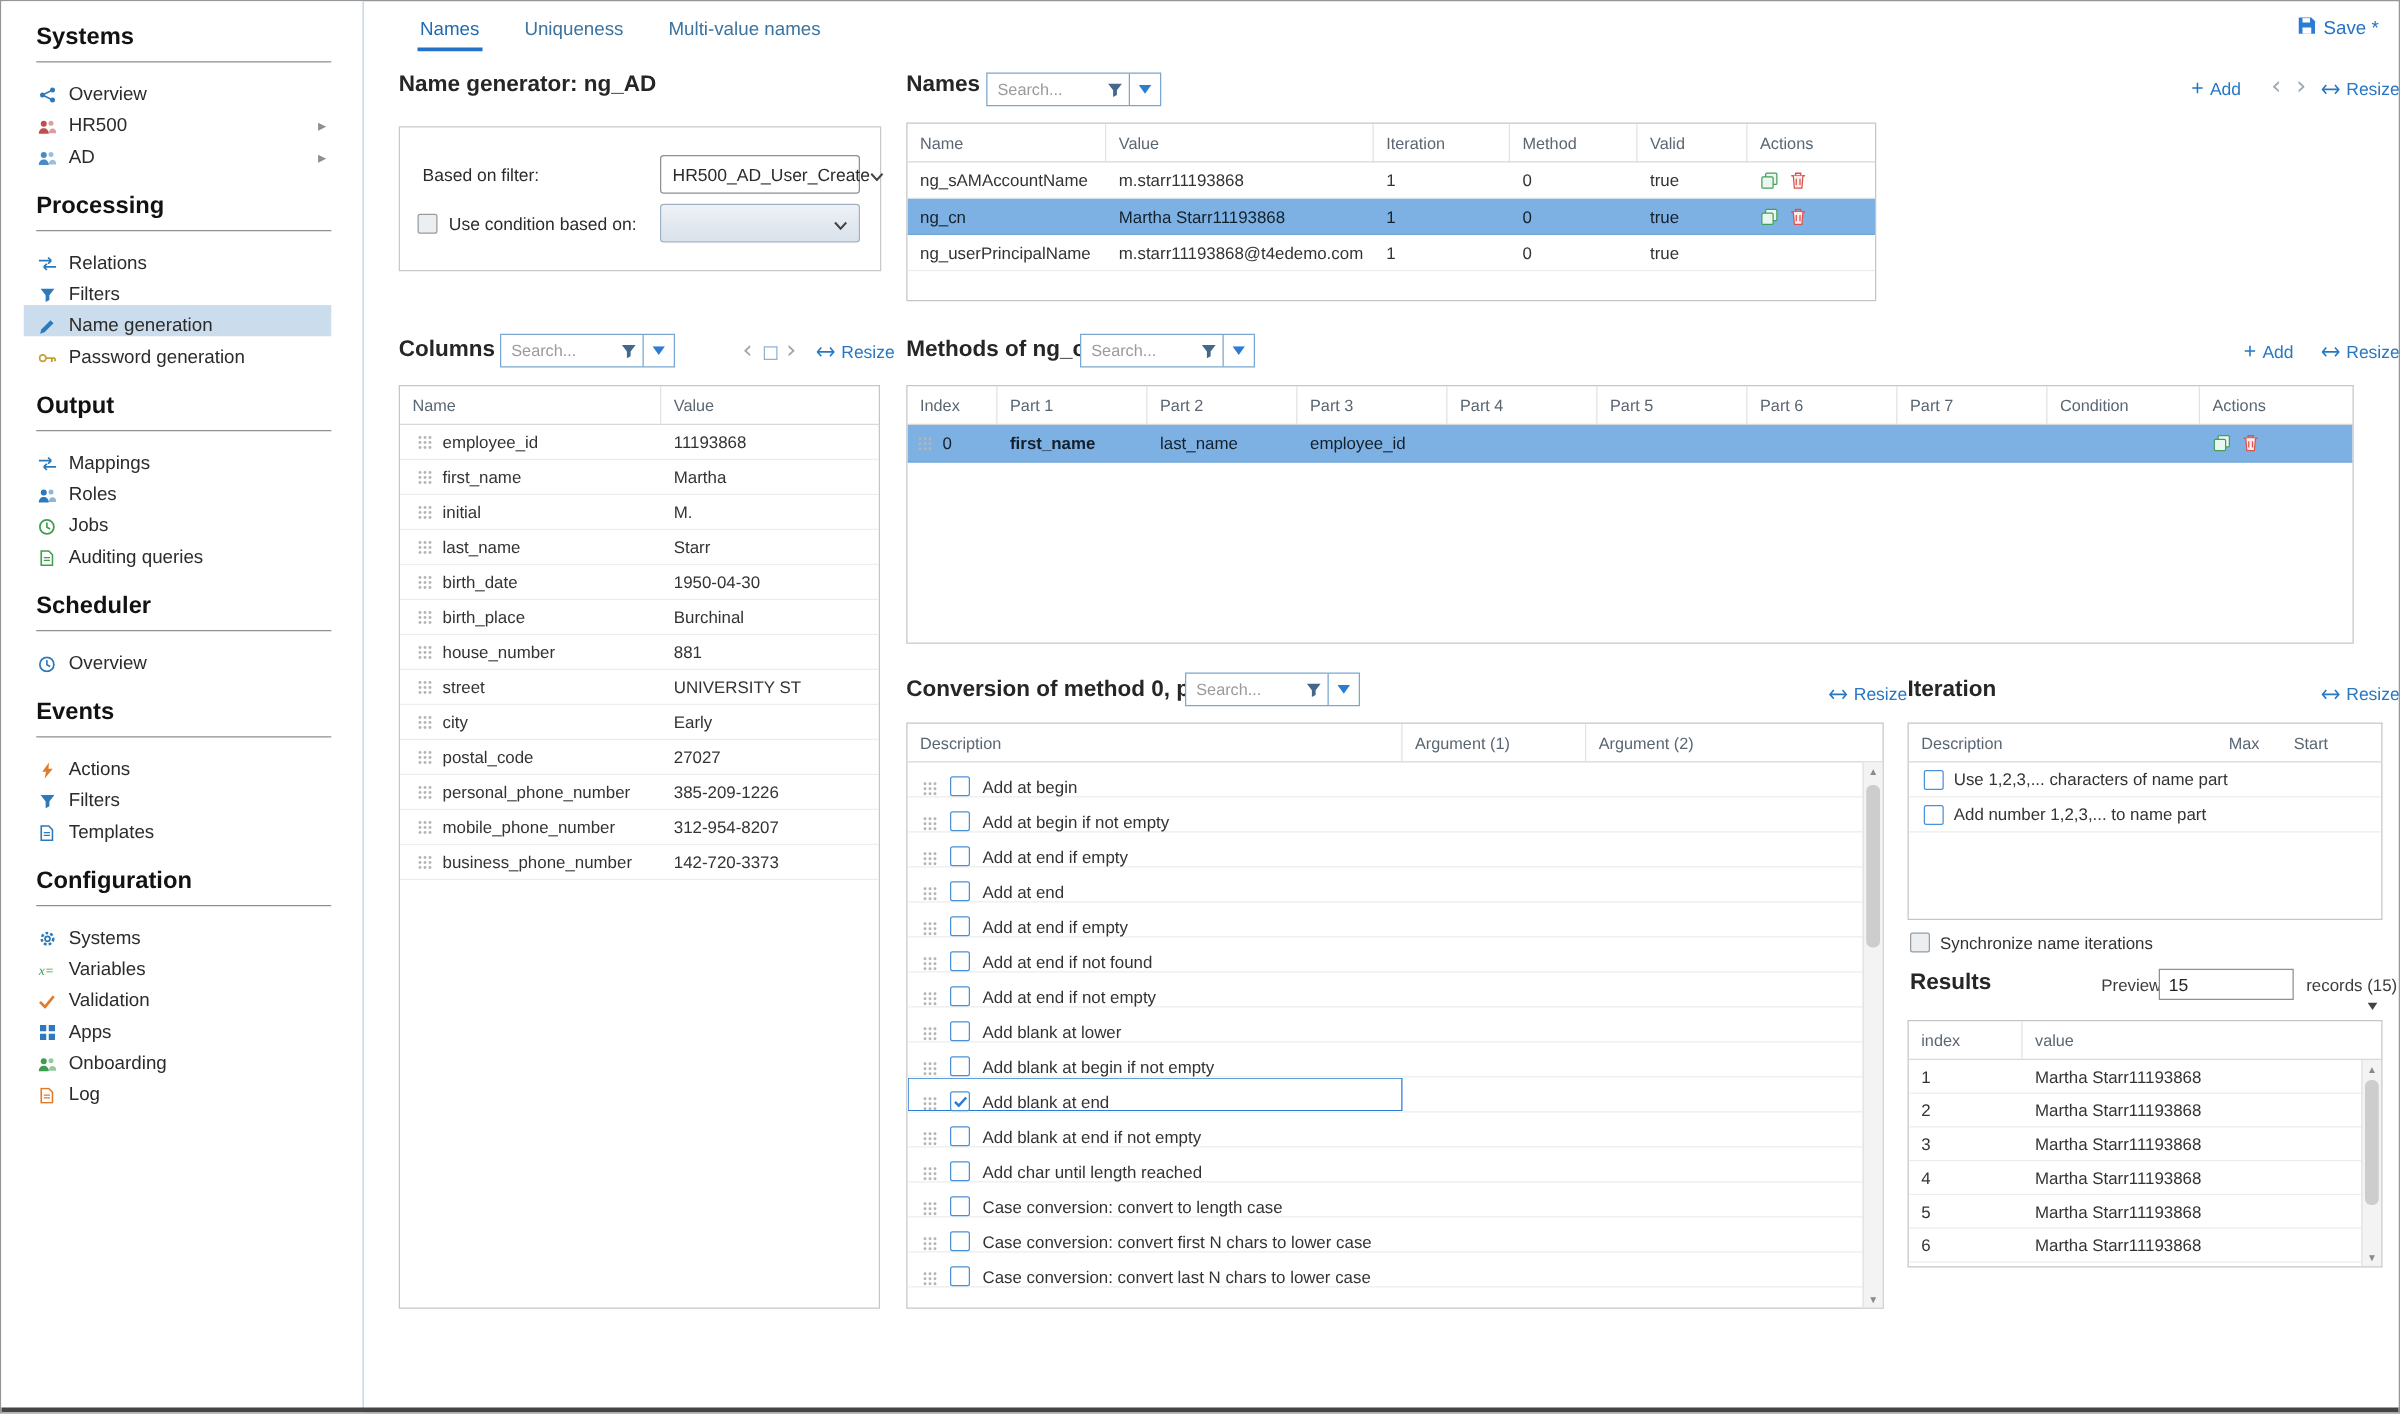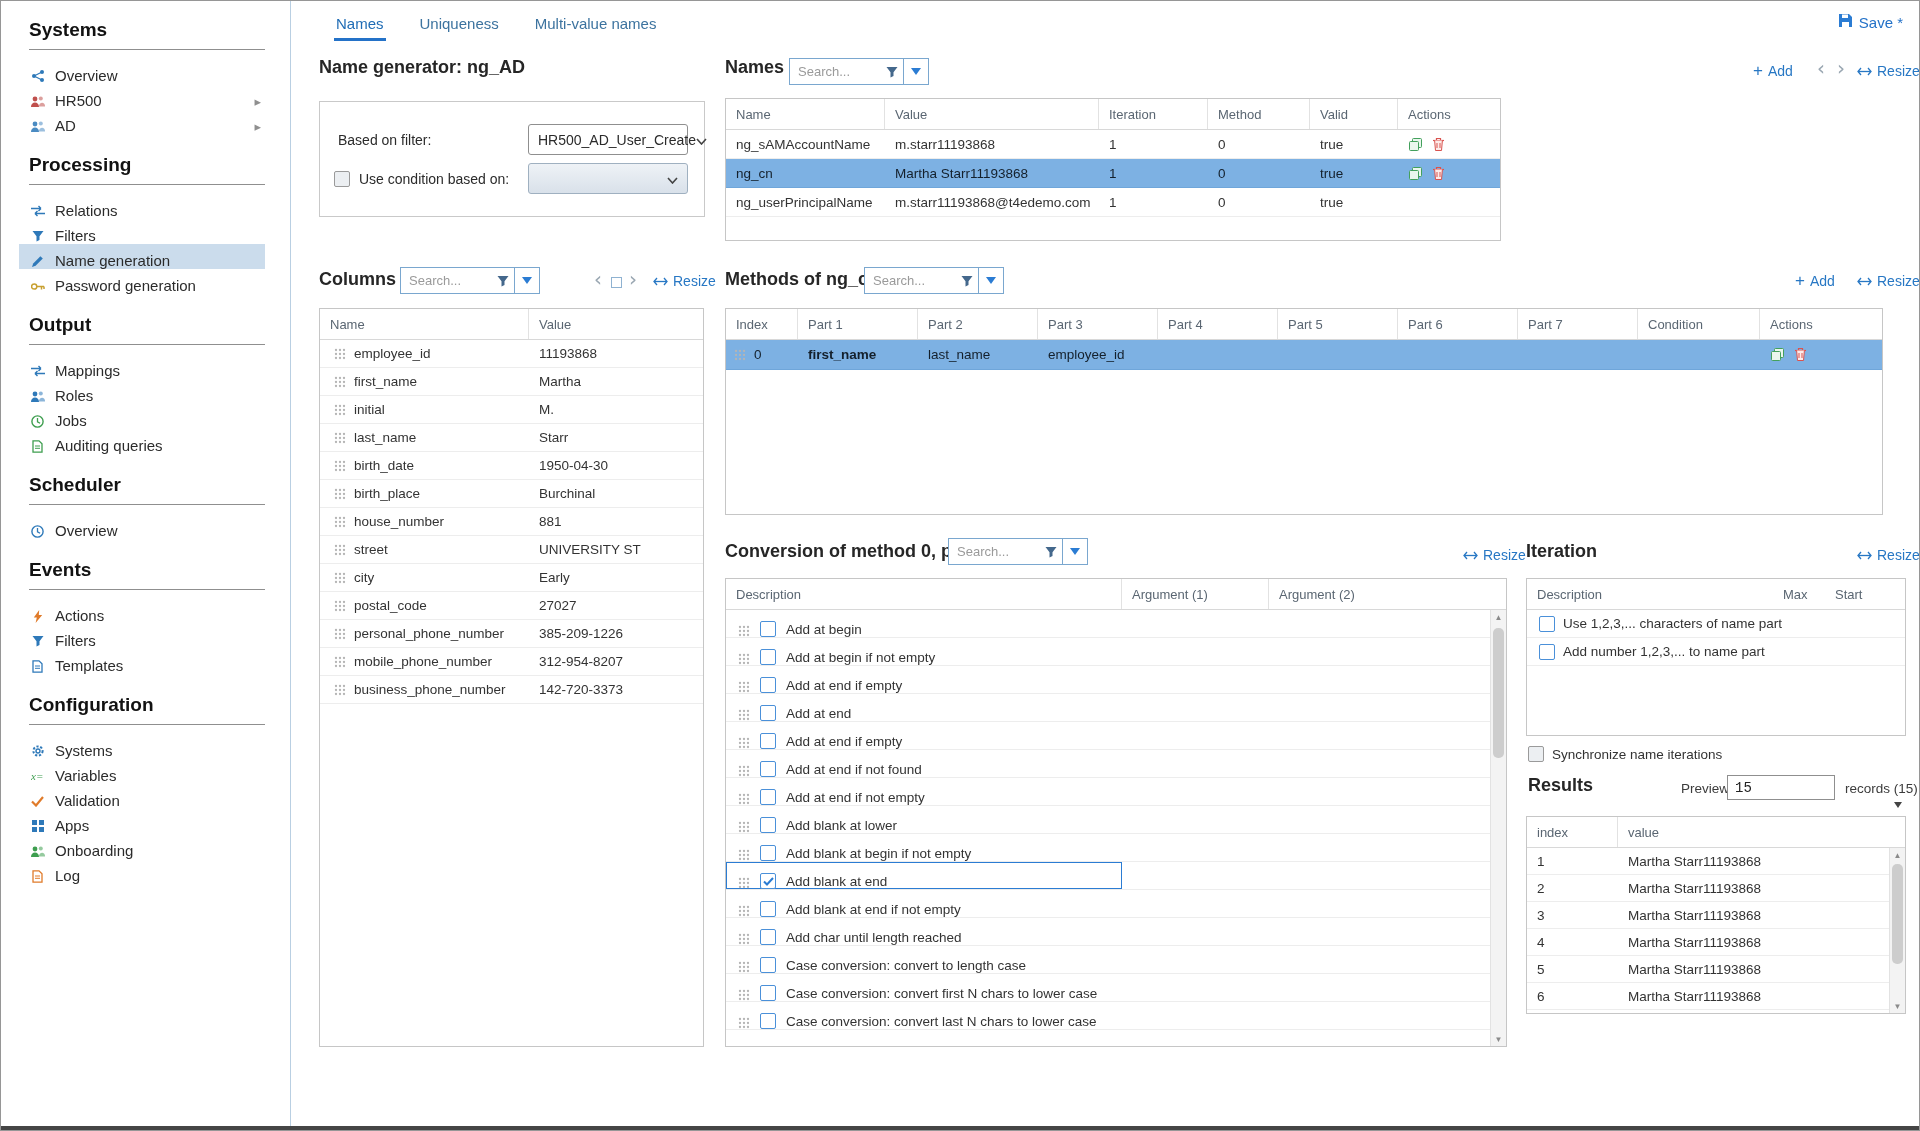--- a/index.html
+++ b/index.html
@@ -51,21 +51,21 @@
 .drag{display:inline-flex;flex:none;cursor:grab}
 .acts{gap:9px}
 .conv-desc{height:100%;display:flex;align-items:flex-end;gap:10px;padding-left:12px;flex:none}
 .conv-desc.focused{box-shadow:inset 0 0 0 1px #2b7cd3;background:#fff}
 .conv-lbl{font-size:13.5px;color:#333;white-space:nowrap}
 .vscroll{position:absolute;right:0;top:31px;bottom:0;width:16px;background:#f3f3f3;border-left:1px solid #e2e2e2}
 .vthumb{position:absolute;left:2px;width:11px;background:#cdcdcd;border-radius:5px}
 .varr{position:absolute;left:0;width:15px;height:14px;color:#8a8a8a;font-size:8px;display:flex;align-items:center;justify-content:center}
 
 .small-lbl{position:absolute;font-size:13.5px;color:#3c3c3c;white-space:nowrap}
-.preview-input{position:absolute;width:108px;height:25px;border:1px solid #8f8f8f;font-size:14px;padding:0 7px;font-family:Liberation Mono, monospace;color:#222;outline:none}
+.preview-input{position:absolute;width:108px;height:25px;border:1px solid #8f8f8f;font-size:14px;padding:0 7px;font-family:Liberation Sans, sans-serif;color:#222;outline:none}
 .sync-row{position:absolute;display:flex;align-items:center;gap:8px;font-size:13.5px;color:#333}
 .rec-caret{position:absolute;cursor:pointer;display:flex}
 </style>
 </head>
 <body>
 
 <div class="page">
   <div class="sidebar" id="sidebar">
       <div class="sb-title">Systems</div>
       <div class="sb-hr"></div>

